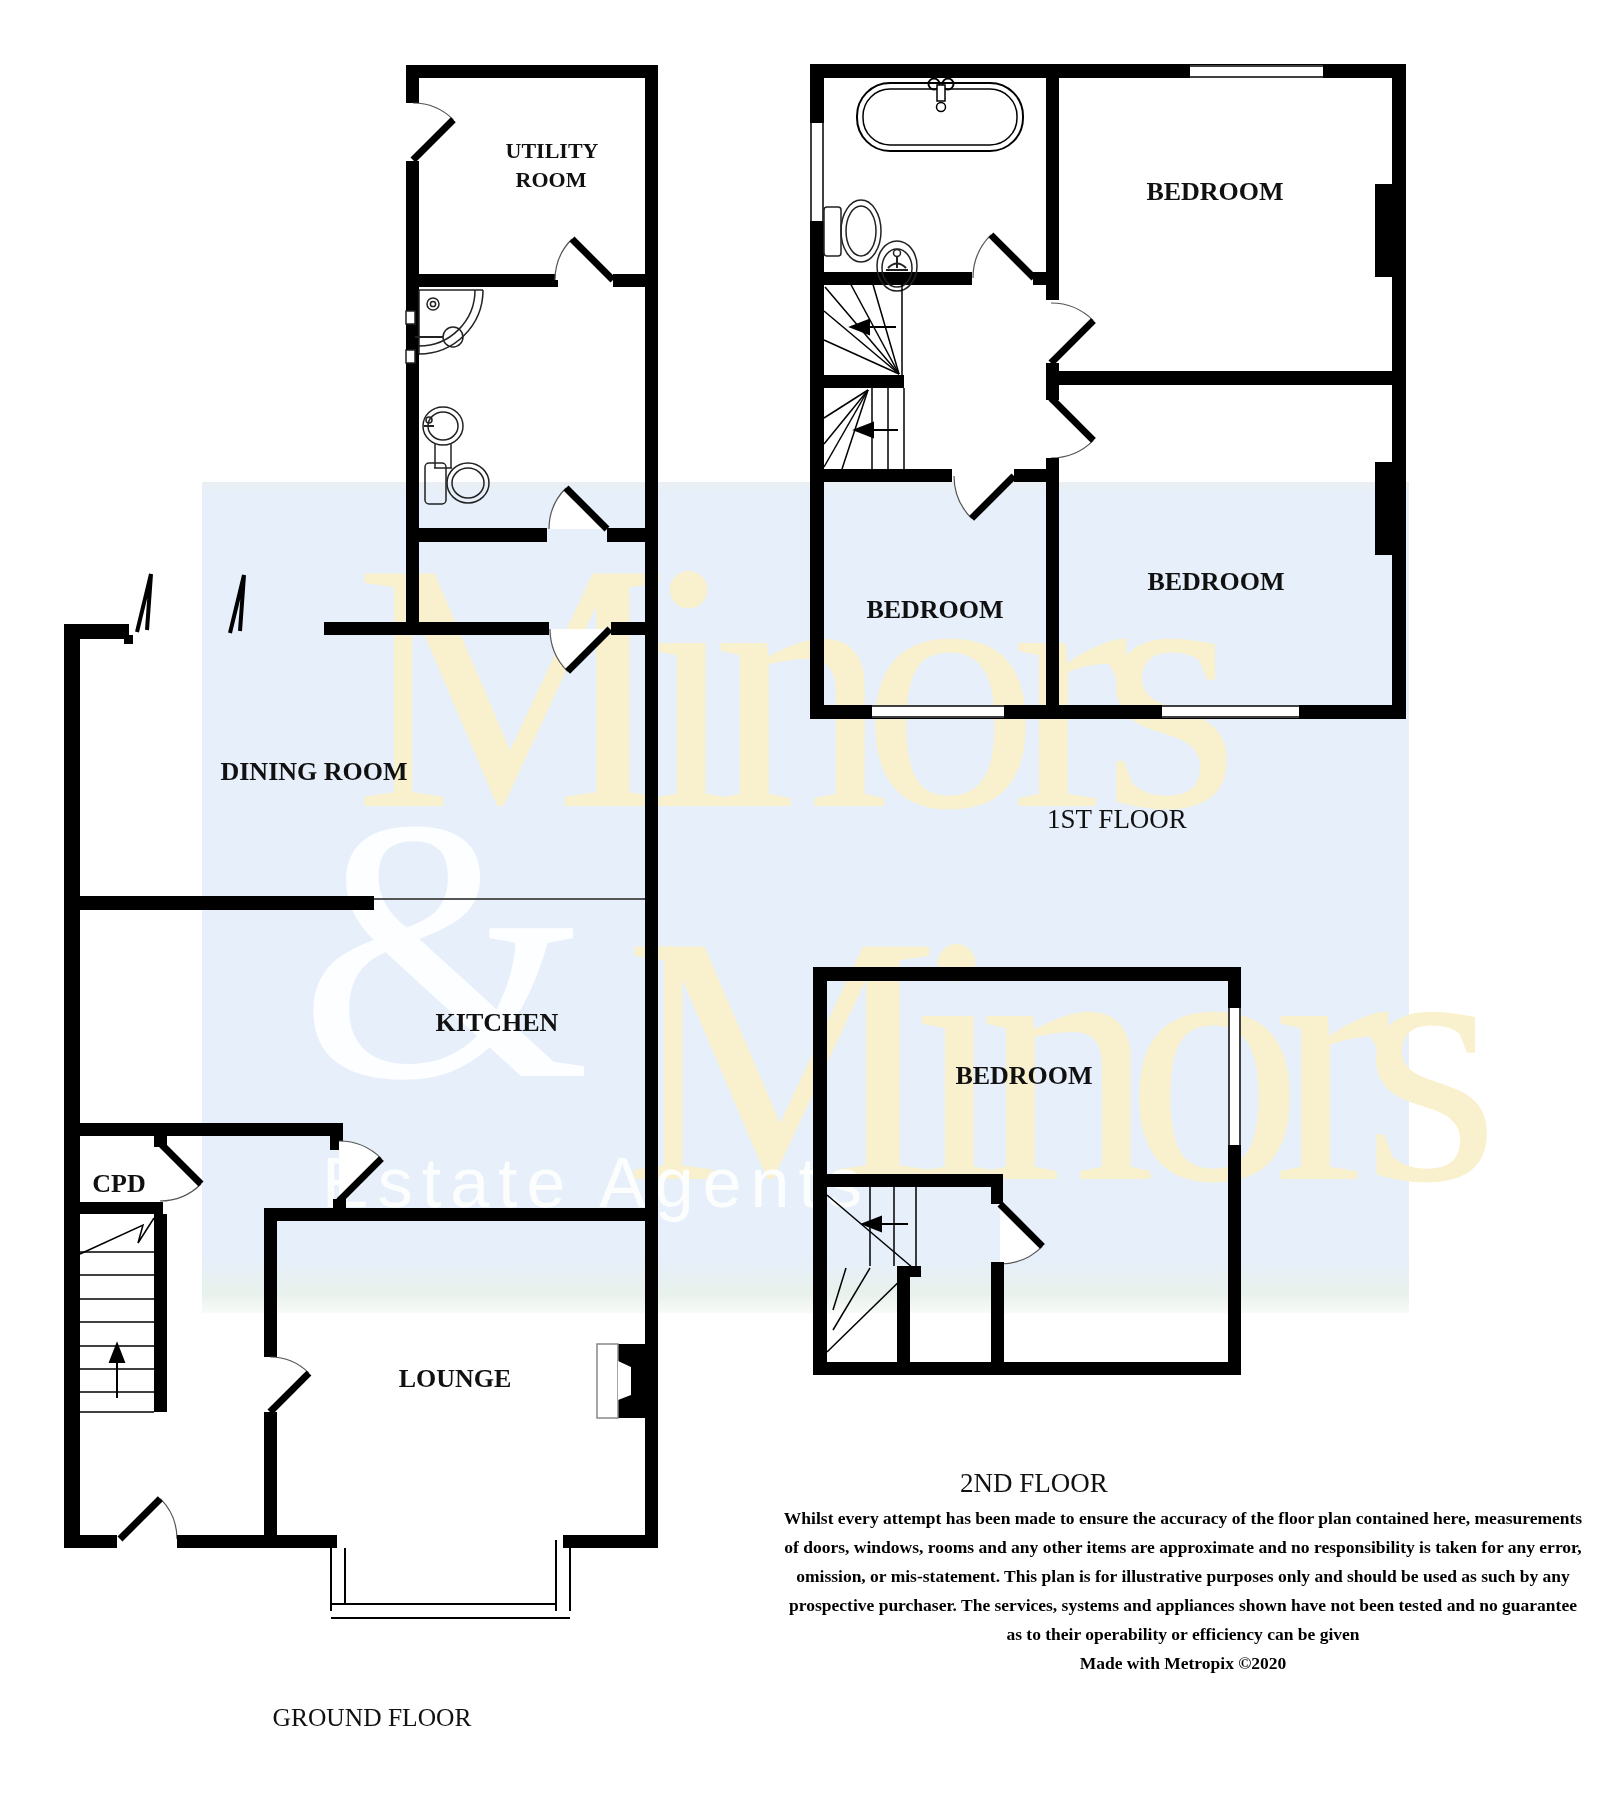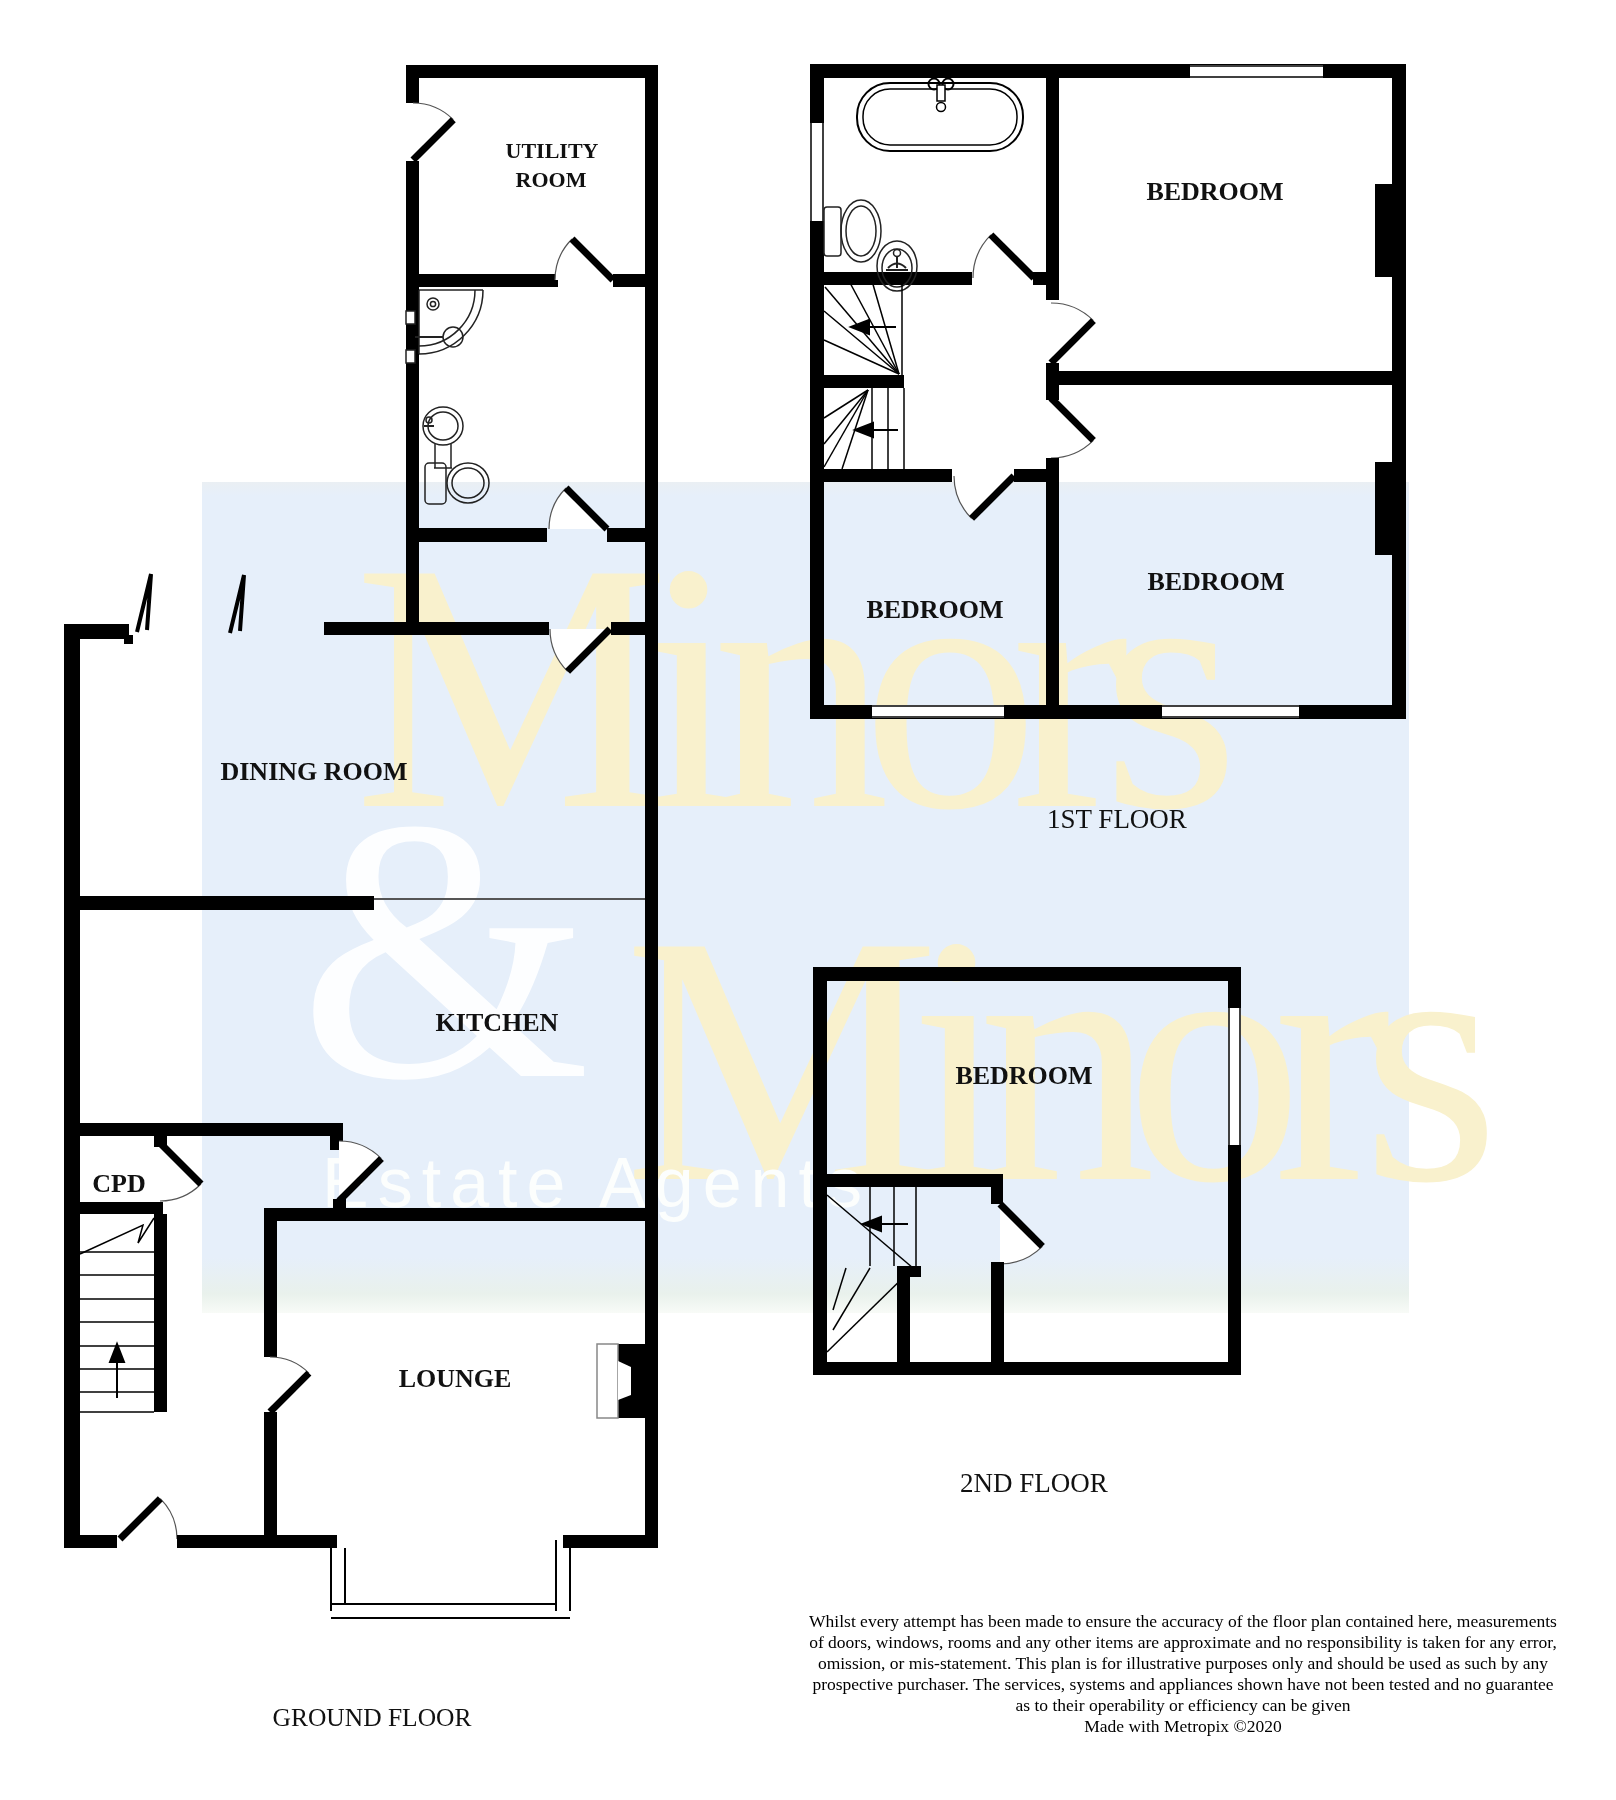--- a/index.html
+++ b/index.html
@@ -7,22 +7,22 @@
 #wm{position:absolute;left:202px;top:482px;width:1207px;height:831px;
   background:linear-gradient(180deg,#eaeff3 0px,#e6effa 14px,#e6effa 775px,#e9f1ec 812px,#f8fbf7 831px);}
 .wmt{position:absolute;white-space:nowrap;line-height:1;font-family:"Liberation Serif",serif;}
 #wm-minors{left:354px;top:509px;font-size:355px;letter-spacing:-28px;color:#f9f1cd;}
 #wm-amp{left:299px;top:762px;font-size:375px;color:#fdfeff;}
 #wm-brady{left:624px;top:882px;font-size:355px;letter-spacing:-30px;color:#f9f1cd;}
 #wm-estate{left:322px;top:1148px;font-size:70px;color:#fcfefd;font-family:"Liberation Sans",sans-serif;letter-spacing:9px;}
 svg{position:absolute;left:0;top:0;}
 .rm{font-family:"Liberation Serif",serif;font-weight:bold;fill:#111;text-anchor:middle;}
 .fl{font-family:"Liberation Serif",serif;fill:#111;text-anchor:middle;}
-#disc{position:absolute;left:783px;top:1611px;width:800px;text-align:center;
-  font-family:"Liberation Serif",serif;font-size:17.5px;line-height:21px;color:#000;}
+#disc{position:absolute;left:783px;top:1504px;width:800px;text-align:center;
+  font-family:"Liberation Serif",serif;font-size:17.5px;line-height:29px;color:#000;font-weight:bold;}
 </style></head>
 <body>
 <div id="page">
 
   <div id="wm"></div>
 
   <div class="wmt" id="wm-minors">Minors</div>
 
   <div class="wmt" id="wm-amp">&amp;</div>
 

